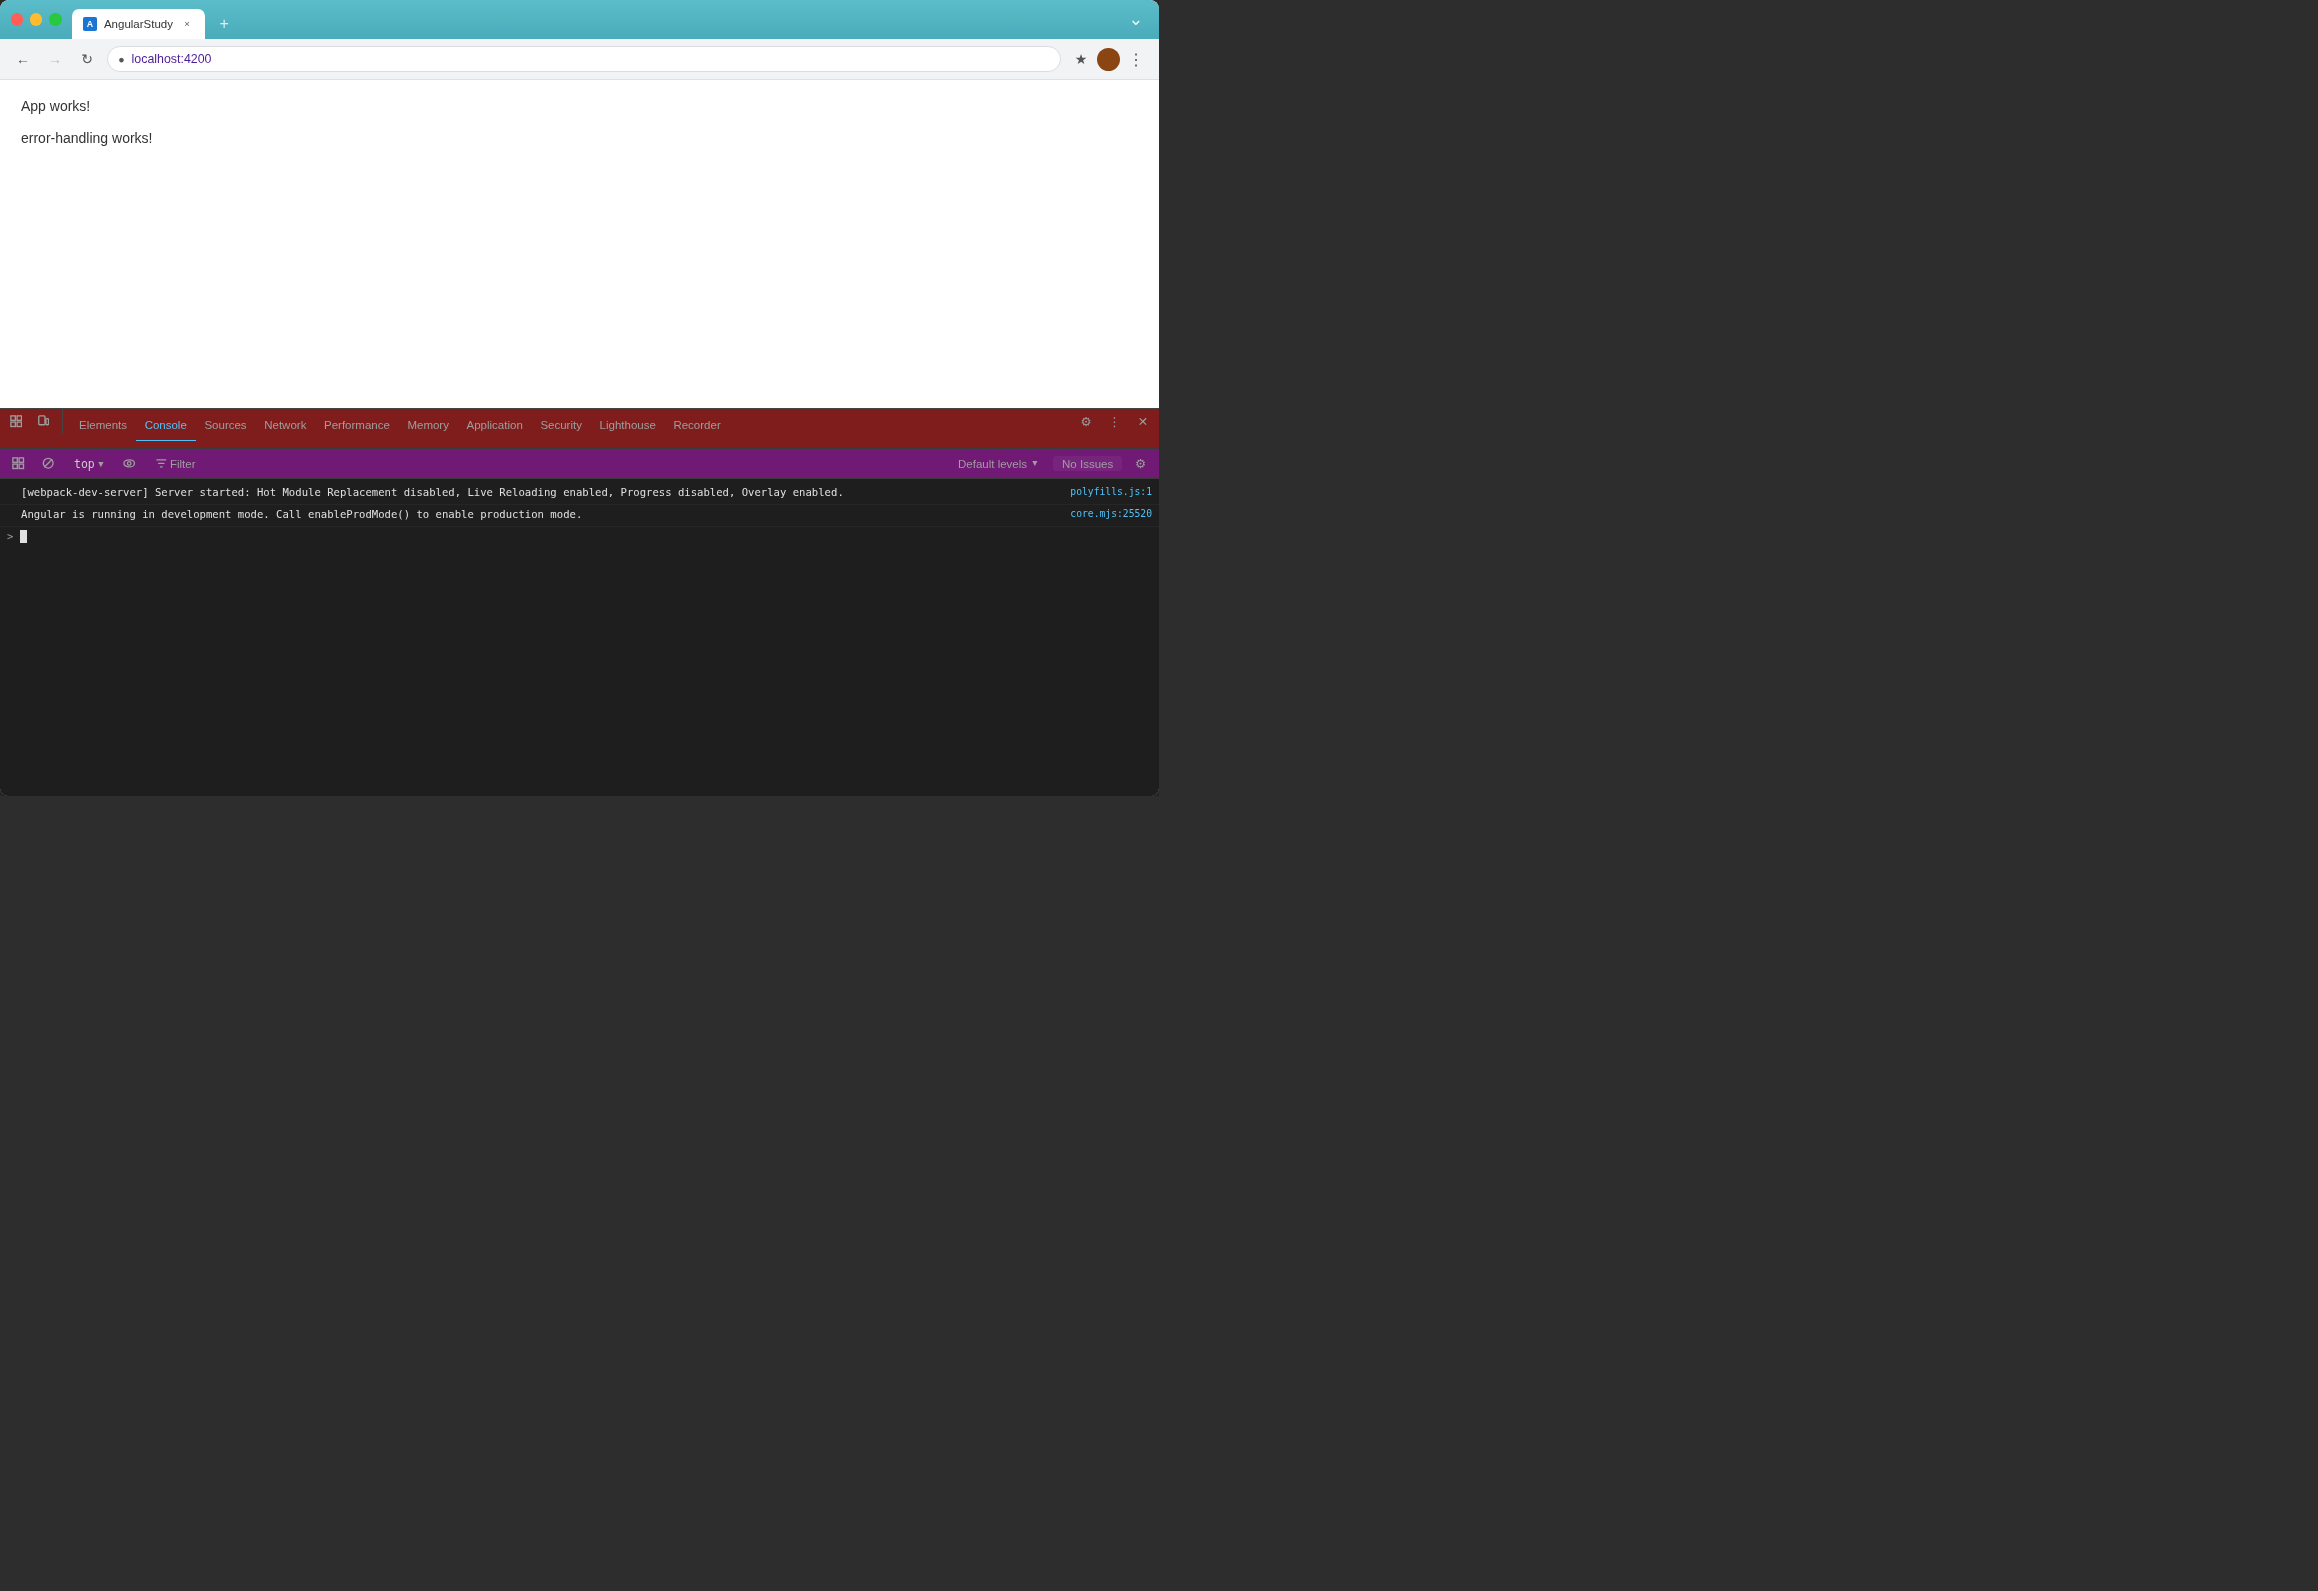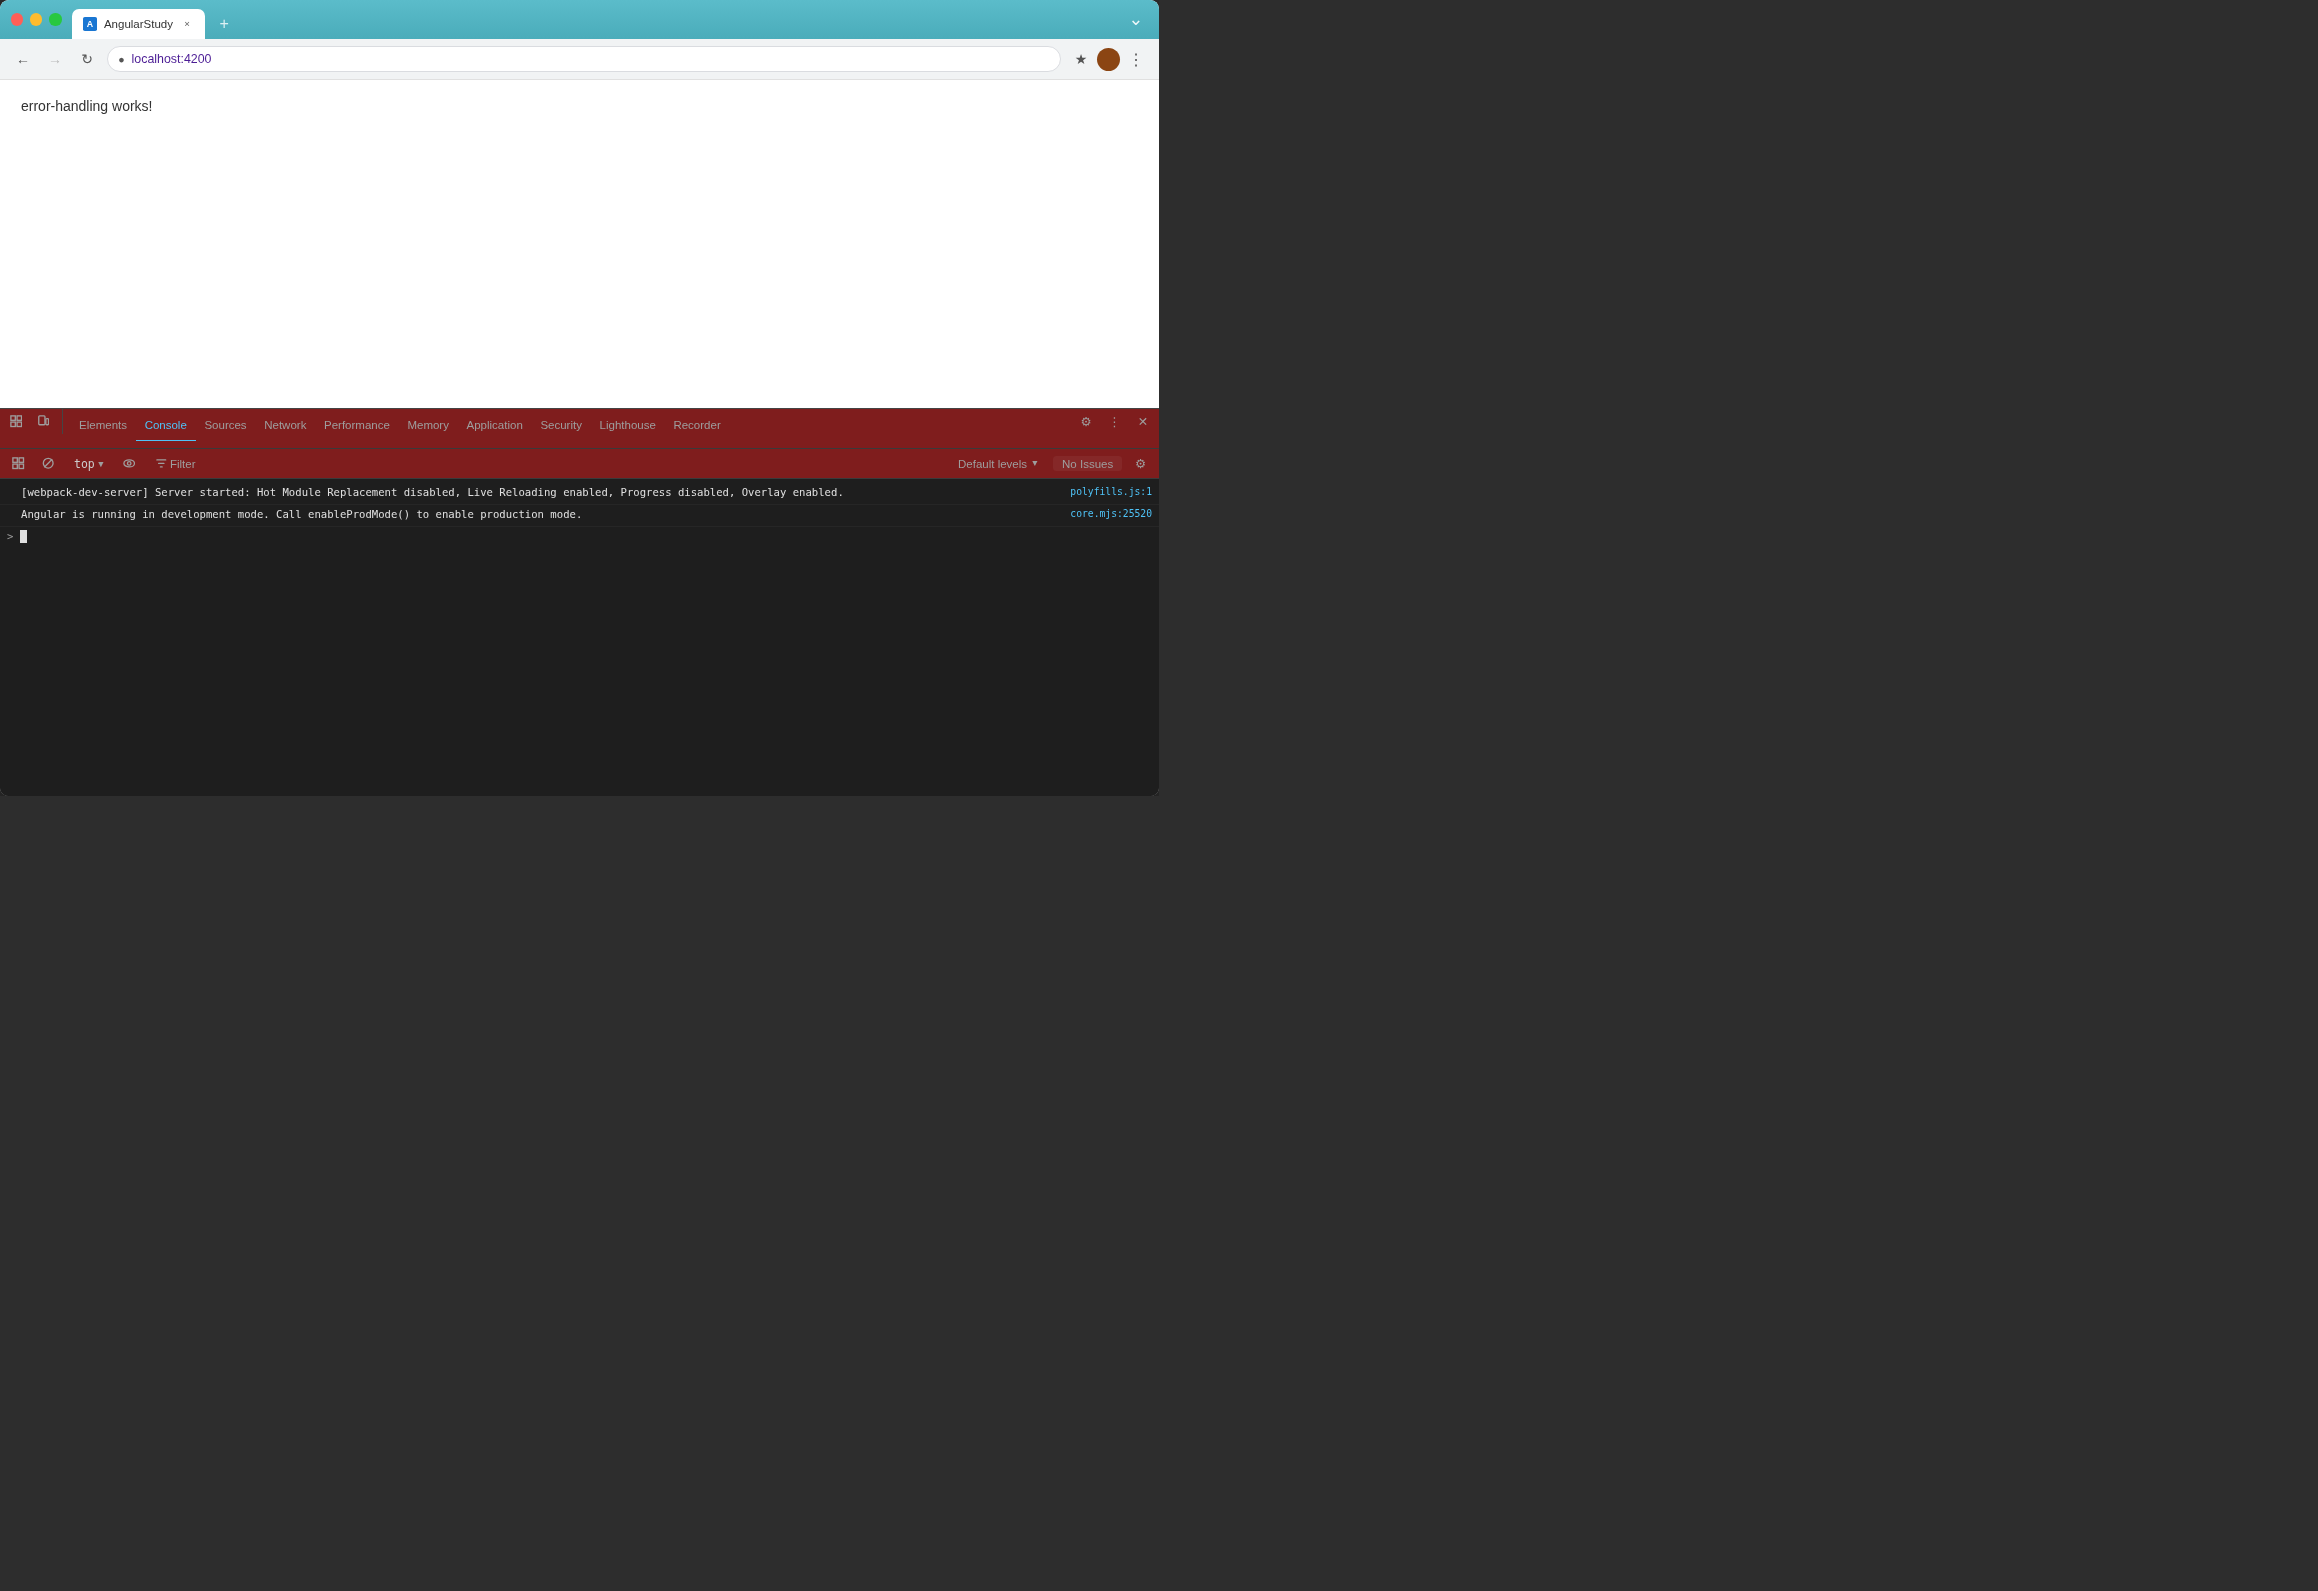--- a/index.html
+++ b/index.html
@@ -275,21 +275,21 @@
 
     .devtools-tab-actions {
       margin-left: auto;
       display: flex;
       align-items: center;
       gap: 3.5px;
     }
 
     
     .console-toolbar {
-      background: #7f1d1d;
+      background: #701a75;
       height: 30px;
       display: flex;
       align-items: center;
       padding: 0 7px;
       gap: 7px;
       border-bottom: 0.9px solid #3a3a3a;
       flex-shrink: 0;
     }
 
     .toolbar-btn {
@@ -453,20 +453,21 @@
     </div>
 
     <div class="nav-actions">
       <div class="nav-action-btn">★</div>
       <div class="profile-avatar"></div>
       <div class="nav-action-btn" style="font-size:16px;">⋮</div>
     </div>
   </div>
 
   <div class="page-content">
+    <p class="page-text">App works!</p>
     <p class="page-text">error-handling works!</p>
   </div>
 
   <div class="devtools">
 
     <div class="devtools-tabs">
       <div class="devtools-tab-icons">
         <div class="devtools-icon-btn">
           <svg width="12.4" height="12.4" viewBox="0 0 14 14" fill="none">
             <rect x="1" y="1" width="5" height="5" stroke="#9e9e9e" stroke-width="1.5"></rect>

